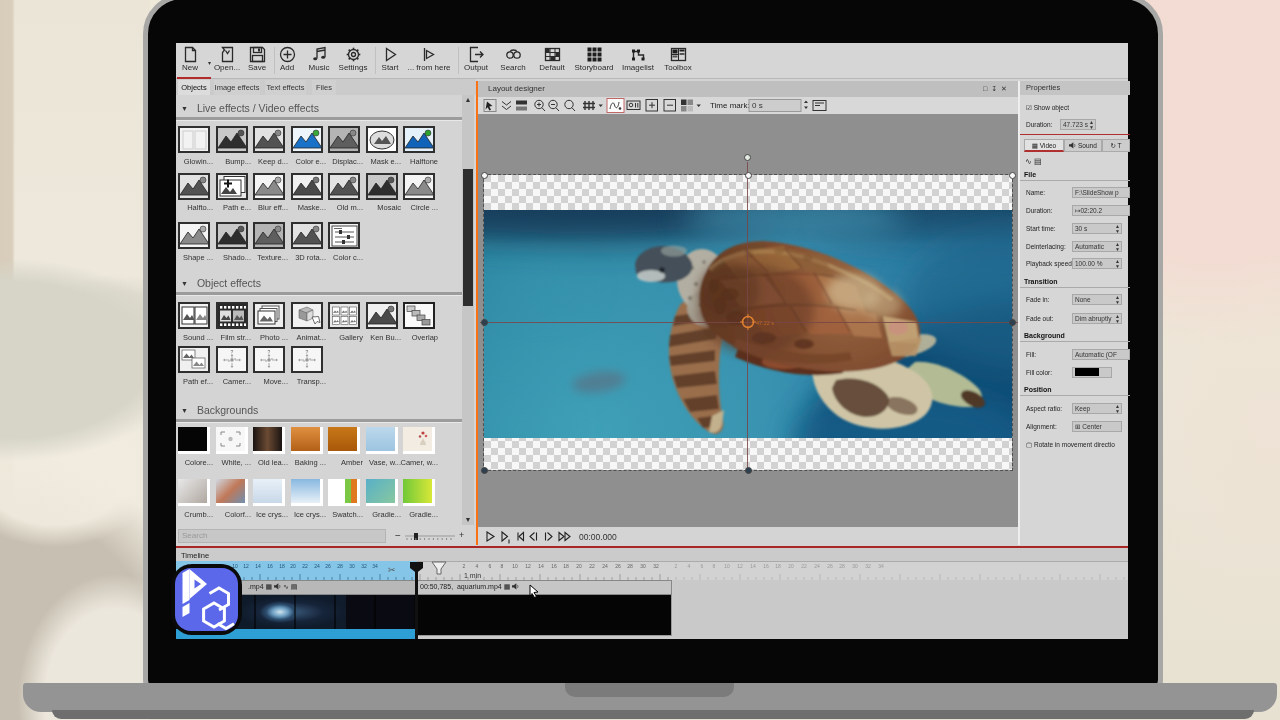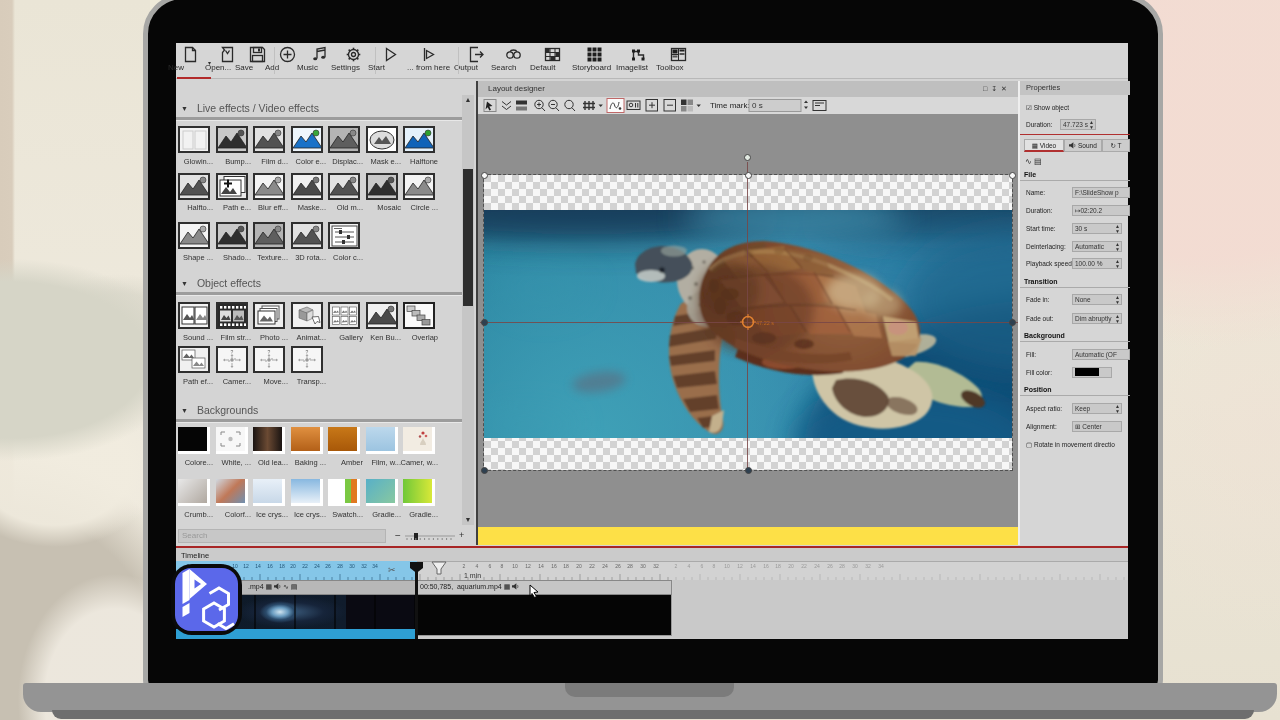--- a/index.html
+++ b/index.html
@@ -19,39 +19,39 @@
  radial-gradient(ellipse 150px 110px at 55px 470px, rgba(241,236,223,.9) 50%, rgba(241,236,223,0) 70%),
  radial-gradient(ellipse 280px 330px at 0px 720px, rgba(199,192,178,1) 64%, rgba(199,192,178,0) 82%),
  linear-gradient(90deg,#d8ccbb 0px,#d9cdbc 12px,rgba(217,205,188,0) 15px),
  linear-gradient(180deg,#eae5d6 0%,#efeade 60%,#eee9dc 100%)}
 #lid{left:143px;top:-6px;width:1020px;height:700px;background:#060606;border:5px solid #a7a7a5;border-radius:40px 40px 14px 14px}
 #base{left:23px;top:683px;width:1254px;height:29px;background:#949494;border-radius:3px 3px 18px 18px}
 #basedge{left:52px;top:710px;width:1202px;height:9px;background:#6e6e6e;border-radius:0 0 14px 14px}
 #notch{left:565px;top:683px;width:169px;height:14px;background:#7b7b7b;border-radius:0 0 10px 10px}
 #screen{left:176px;top:43px;width:952px;height:596px;background:#d4d4d4;font-size:8px;color:#222}
 #tb{left:0;top:0;width:952px;height:36px;background:#d6d6d6;border-bottom:1px solid #b8b8b8}
-.tbi{position:absolute;top:3px;width:44px;font-size:8px;color:#2a2a2a}
+.tbi{position:absolute;top:3px;width:44px;text-align:center;font-size:8px;color:#2a2a2a}
 .tbi svg{display:block;margin:0 auto 0 auto}
 .tbsep{position:absolute;top:4px;width:1px;height:27px;background:#c0c0c0}
 #redul{left:1px;top:34px;width:34px;height:2px;background:#b22a2a}
 #tabs{left:0;top:36px;width:300px;height:16px;background:#cbcbcb;font-size:8px}
 .tab{position:absolute;top:1px;height:15px;line-height:15px;padding:0 4px;background:#d0d0d0;color:#333;font-size:7.5px}
 .tab.on{background:#dcdcdc;color:#111}
 #lp{left:0;top:52px;width:298px;height:430px;background:#d4d4d4;overflow:hidden}
 .sech{position:absolute;left:5px;font-size:10.5px;color:#555}
 .sech:before{content:"\25BC";font-size:7px;margin-right:9px;color:#333;position:relative;top:-1px}
 .groove{position:absolute;left:0;width:286px;height:4px;background:#9c9c9c;border-bottom:1px solid #e8e8e8}
 .tile{position:absolute;width:32px;height:27px;border:2px solid #2f2f2f;overflow:hidden;background:#fff}
 .tlab{position:absolute;width:38px;text-align:right;font-size:7.5px;color:#333;white-space:nowrap;overflow:hidden}
 #sb{left:286px;top:52px;width:12px;height:430px;background:#c6c6c6}
 .sbarrow{position:absolute;left:288px;width:8px;text-align:center;font-size:7px;color:#333}
 #sbth{left:287px;width:10px;background:#2e2e2e;position:absolute}
 #srow{left:0;top:482px;width:300px;height:21px;background:#d4d4d4}
 #sbox{left:2px;top:4px;width:208px;height:14px;background:#c7c7c7;border:1px solid #b4b4b4;color:#999;font-size:8px;line-height:12px;padding-left:3px}
-#pv{left:300px;top:38px;width:542px;height:464px;background:#fde047;border-left:2px solid #404040}
+#pv{left:300px;top:38px;width:542px;height:464px;background:#5eead4;border-left:2px solid #f97316}
 #pvtitle{left:0;top:0;width:542px;height:16px;background:#bfbfbf;font-size:8px;color:#333;line-height:16px;padding-left:10px}
 #pvtb{left:0;top:16px;width:542px;height:17px;background:#d8d8d8}
 #canvas{left:0;top:33px;width:542px;height:413px;background:#8f8f8f}
 #transport{left:0;top:446px;width:542px;height:18px;background:#d4d4d4;overflow:hidden}
 .checker{position:absolute;left:6px;width:528px;background:
  conic-gradient(#f7f7f7 90deg,#d2d2d2 90deg 180deg,#f7f7f7 180deg 270deg,#d2d2d2 270deg);
  background-size:14px 14px}
 #selrect{left:5px;top:60px;width:530px;height:297px;border:1px dashed #505050}
 .handle{position:absolute;width:7px;height:7px;border-radius:50%;background:#f8f8f8;border:1px solid #444}
 #pp{left:842px;top:38px;width:110px;height:464px;background:#d6d6d6;border-left:2px solid #eee;font-size:7px;color:#222}
@@ -201,20 +201,26 @@
           <rect x="2.5" y="9.5" width="5" height="2" fill="#555"></rect>
         </svg>
         <div>Toolbox</div>
       </div>
 <div style="position:absolute;left:32px;top:16px;font-size:6px;color:#333">▾</div>
 <div class="tbsep" style="left:98px"></div>
 <div class="tbsep" style="left:199px"></div>
 <div class="tbsep" style="left:282px"></div>
 </div>
 <div id="redul" class="abs"></div>
+<div id="tabs" class="abs">
+<div class="tab on" style="left:2px;width:32px;text-align:center;padding:0">Objects</div>
+<div class="tab" style="left:38px;width:46px;text-align:center;padding:0">Image effects</div>
+<div class="tab" style="left:89px;width:41px;text-align:center;padding:0">Text effects</div>
+<div class="tab" style="left:136px;width:24px;text-align:center;padding:0">Files</div>
+</div>
 <div id="lp" class="abs">
 <div class="sech" style="top:7px">Live effects / Video effects</div>
 <div class="groove" style="top:22px"></div>
 <div class="tile" style="left:2px;top:31px">
         <svg width="29" height="24" viewBox="0 0 29 24">
           <rect width="29" height="24" fill="#f2f2f2"></rect>
           <rect x="3" y="3" width="10" height="18" fill="none" stroke="#ccc"></rect>
           <rect x="15" y="3" width="11" height="18" fill="none" stroke="#ccc"></rect>
         </svg>
       </div>
@@ -227,21 +233,21 @@
         </svg>
       </div>
 <div class="tlab" style="left:37px;top:62px">Bump...</div>
 <div class="tile" style="left:77px;top:31px">
         <svg width="29" height="24" viewBox="0 0 29 24">
           <rect width="29" height="24" fill="#e2e2e2"></rect>
           <path d="M0 20 L8 8 L13 14 L19 5 L29 20 Z" fill="#525252" stroke="#222" stroke-width="0.8"></path>
           <circle cx="23" cy="5" r="3" fill="#888" stroke="#333" stroke-width="0.6"></circle>
         </svg>
       </div>
-<div class="tlab" style="left:74px;top:62px">Film d...</div>
+<div class="tlab" style="left:74px;top:62px">Keep d...</div>
 <div class="tile" style="left:115px;top:31px">
         <svg width="29" height="24" viewBox="0 0 29 24">
           <rect width="29" height="24" fill="#eef6fc"></rect>
           <path d="M0 20 L8 8 L13 14 L19 5 L29 20 Z" fill="#1a72c8" stroke="#222" stroke-width="0.8"></path>
           <circle cx="23" cy="5" r="3" fill="#3aa83a" stroke="#333" stroke-width="0.6"></circle>
         </svg>
       </div>
 <div class="tlab" style="left:112px;top:62px">Color e...</div>
 <div class="tile" style="left:152px;top:31px">
         <svg width="29" height="24" viewBox="0 0 29 24">
@@ -539,21 +545,21 @@
         <div style="width:29px;height:24px;background:linear-gradient(180deg,#e09040,#b36018)"></div>
       </div>
 <div class="tlab" style="left:112px;top:363px">Baking ...</div>
 <div class="tile" style="left:152px;top:332px;border:none">
         <div style="width:29px;height:24px;background:linear-gradient(180deg,#c87818,#a85808)"></div>
       </div>
 <div class="tlab" style="left:149px;top:363px">Amber</div>
 <div class="tile" style="left:190px;top:332px;border:none">
         <div style="width:29px;height:24px;background:linear-gradient(180deg,#bcd8ec,#9cc4e0)"></div>
       </div>
-<div class="tlab" style="left:187px;top:363px">Film, w...</div>
+<div class="tlab" style="left:187px;top:363px">Vase, w...</div>
 <div class="tile" style="left:227px;top:332px;border:none">
         <svg width="29" height="24" viewBox="0 0 29 24">
           <rect width="29" height="24" fill="#f2ece2"></rect>
           <circle cx="20" cy="6" r="1.6" fill="#c04040"></circle>
           <circle cx="23" cy="9" r="1.3" fill="#d06060"></circle>
           <circle cx="17" cy="9.5" r="1.2" fill="#b05050"></circle>
           <path d="M20 11c-1 3-3 4-3 7h6c0-3-2-4-3-7z" fill="#d8cfc0"></path>
         </svg>
       </div>
 <div class="tlab" style="left:224px;top:363px">Camer, w...</div>
@@ -788,20 +794,38 @@
 <div class="handle" style="left:531px;top:205px;background:#2e4050;"></div>
 <div class="handle" style="left:3px;top:353px;background:#2e4050;"></div>
 <div class="handle" style="left:267px;top:353px;background:#2e4050;"></div>
 <div class="handle" style="left:266px;top:40px;background:#e2eae2"></div>
 <svg class="abs" style="left:262px;top:200px" width="60" height="16">
           <circle cx="8" cy="8" r="5.5" fill="none" stroke="#e08030" stroke-width="1.5"></circle>
           <path d="M8 0v4M8 12v4M0 8h4M12 8h4" stroke="#e08030"></path>
           <text x="16" y="10.5" font-size="5.5" fill="#c87020" opacity="0.85" font-family="Liberation Sans">47.22 s</text>
         </svg>
 </div>
+<div id="transport" class="abs">
+        <svg width="542" height="25" viewBox="0 0 542 25" style="margin-top:-3px">
+<g fill="none" stroke="#222" stroke-width="1.1">
+<path d="M9 8l7 4.5-7 4.5z"></path>
+<path d="M24 8l5.5 4.5-5.5 4.5z"></path>
+            <path d="M31 15.5v4"></path>
+<path d="M45.5 8.5l-4.5 4 4.5 4z"></path>
+            <path d="M40 8.5v8"></path>
+<path d="M56.5 8.5l-4.5 4 4.5 4"></path>
+            <path d="M58.5 8.5v8"></path>
+<path d="M69.5 8.5l4.5 4-4.5 4"></path>
+            <path d="M67.5 8.5v8"></path>
+<path d="M81 8.5l5 4-5 4z"></path>
+            <path d="M87 8.5l5 4-5 4z"></path>
+</g>
+<text x="101" y="15.5" font-size="8.5" fill="#333" font-family="Liberation Sans">00:00.000</text>
+</svg>
+      </div>
 </div>
 <div id="pp" class="abs">
 <div id="pptitle" class="abs">Properties</div>
 <div class="prow" style="top:23px">☑ Show object</div>
 <div class="prow" style="top:40px">Duration:</div>
       <div class="pval" style="left:40px;top:38px;width:36px">47.723 s</div>
       <div class="spin" style="left:69px;top:39px">▲<br>▼</div>
 <div class="abs" style="left:0;top:53px;width:110px;height:1px;background:#b03030"></div>
 <div class="abs" style="left:4px;top:58px;width:40px;height:13px;background:#e2e2e2;border:1px solid #aaa;border-bottom:2px solid #b03030;font-size:6.5px;line-height:11px;text-align:center">▦ Video</div>
 <div class="abs" style="left:44px;top:58px;width:38px;height:13px;background:#cccccc;border:1px solid #aaa;font-size:6.5px;line-height:11px;text-align:center"><svg width="7" height="7" viewBox="0 0 8 8" style="display:inline;vertical-align:-1px">

